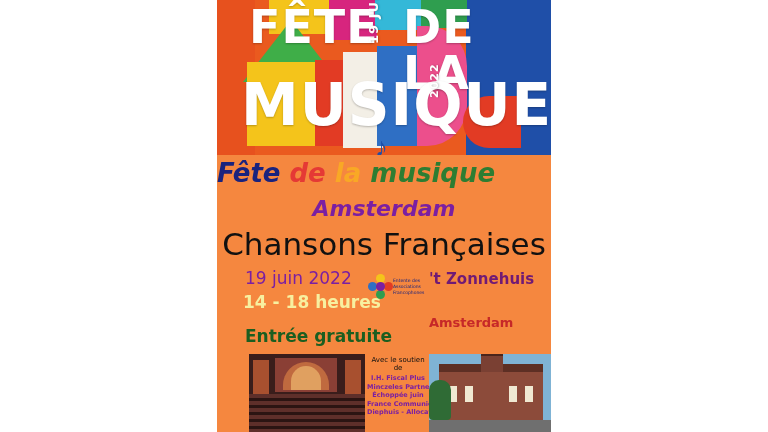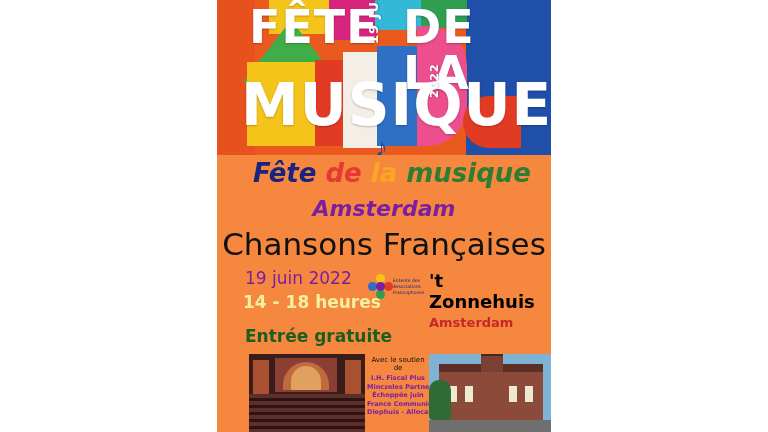--- a/index.html
+++ b/index.html
@@ -137,21 +137,21 @@
     left: 158px; top: 132px;
     font-size: 26px;
     color: #1f4fa8;
   }
 
   
   .title-main {
     position: absolute;
     left: 0; top: 160px;
     width: 314px;
-    text-align: right;
+    text-align: left;
     font-family: "DejaVu Sans", sans-serif;
     font-style: italic;
     font-weight: 700;
     font-size: 26px;
     line-height: 1;
     white-space: nowrap;
   }
   .title-main span { display: inline; }
   .title-sub {
     position: absolute;
@@ -189,22 +189,22 @@
     font-family: "DejaVu Sans", sans-serif;
     font-weight: 700;
     font-size: 17px;
     color: #f7f0a0;
   }
   .det-venue {
     position: absolute;
     left: 212px; top: 270px;
     font-family: "DejaVu Sans", sans-serif;
     font-weight: 700;
-    font-size: 18px;
-    color: #000000;
+    font-size: 15px;
+    color: #701a75;
   }
   .det-addr1 {
     position: absolute;
     left: 212px; top: 298px;
     font-family: "DejaVu Sans", sans-serif;
     font-weight: 700;
     font-size: 13px;
     color: #c62828;
   }
   .det-addr2 {

